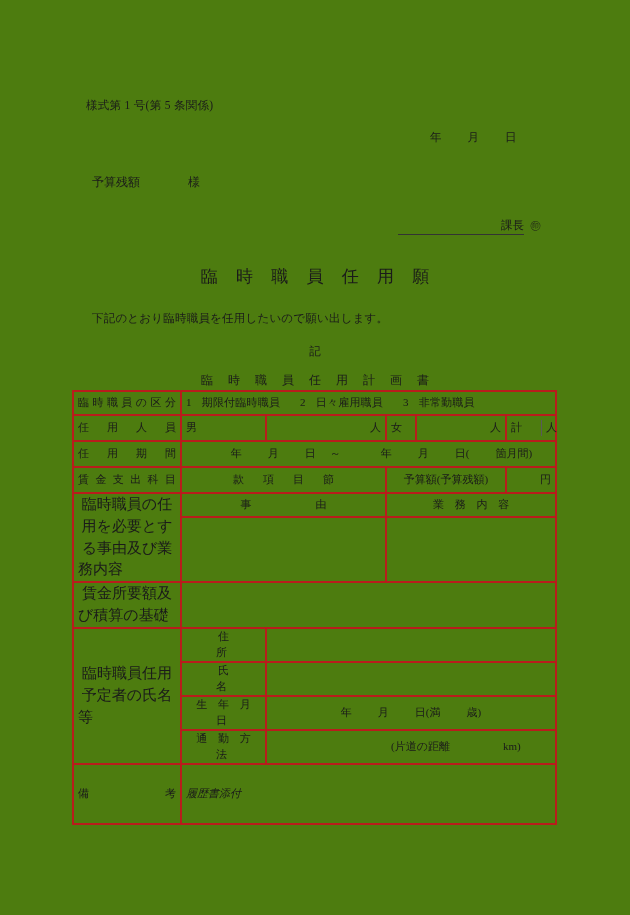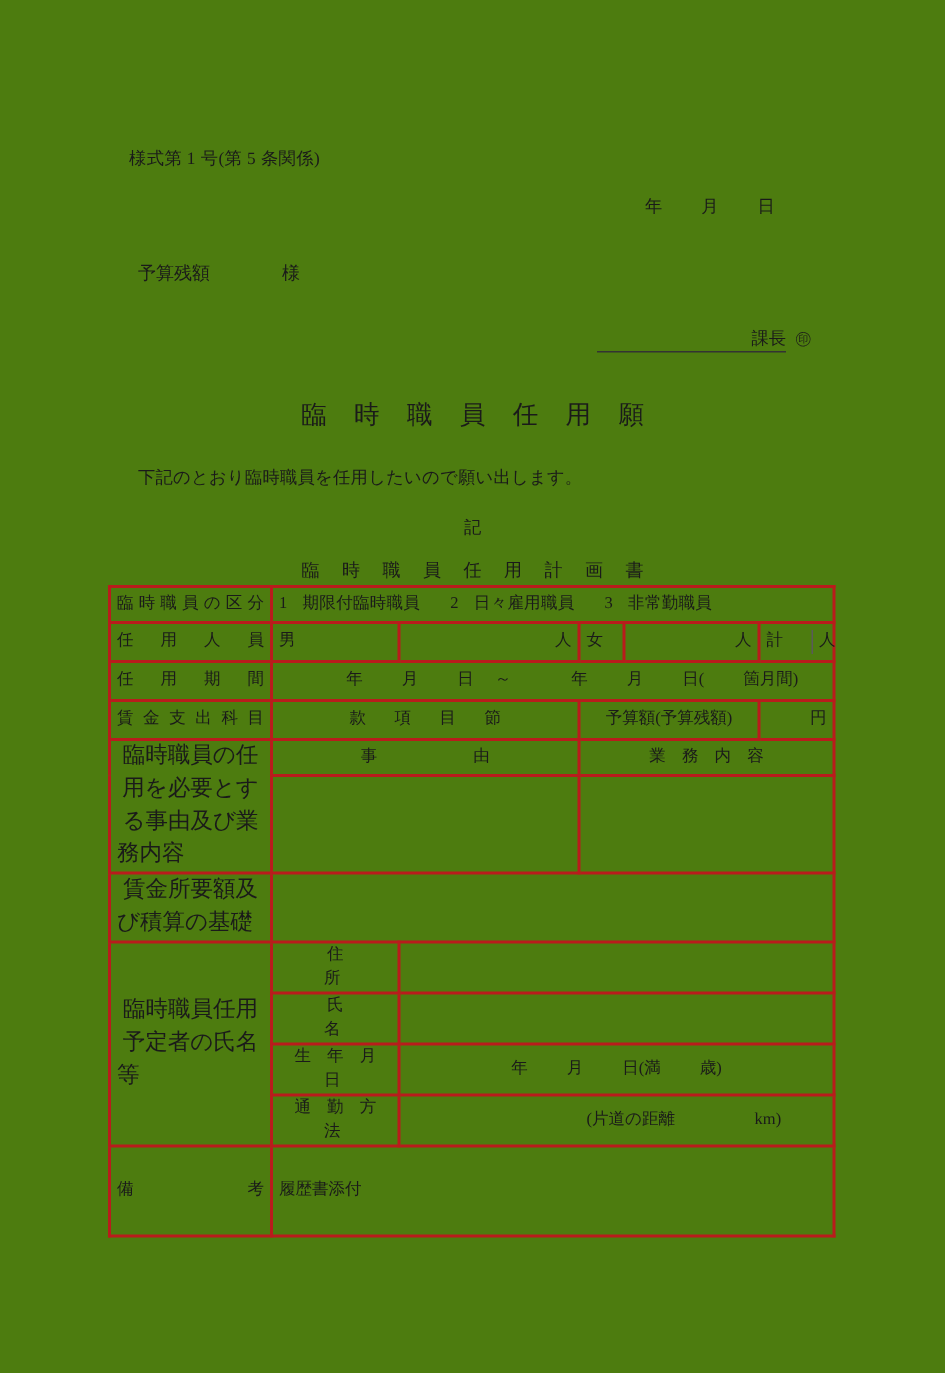--- a/index.html
+++ b/index.html
@@ -143,21 +143,21 @@
     text-align: center;
     text-align-last: left;
     padding: 0 6px;
     white-space: normal;
     line-height: 1.5;
     font-size: 15px;
   }
   .ctr { text-align: center; }
   .rgt { text-align: right; padding-right: 8px; }
   .lft { text-align: left; padding-left: 6px; }
-  .top { vertical-align: top; padding-top: 4px; }
+  .top { vertical-align: top; padding-top: 4px; font-style: italic; }
 
   .sp-s { display: inline-block; width: 14px; }
   .sp-m { display: inline-block; width: 26px; }
   .sp-l { display: inline-block; width: 40px; }
 
   .h22 { height: 22px; }
   .h24 { height: 24px; margin-left: 45px; }
   .h44 { height: 44px; }
   .h58 { height: 58px; margin-left: 23px; }
   .h62 { height: 62px; }

